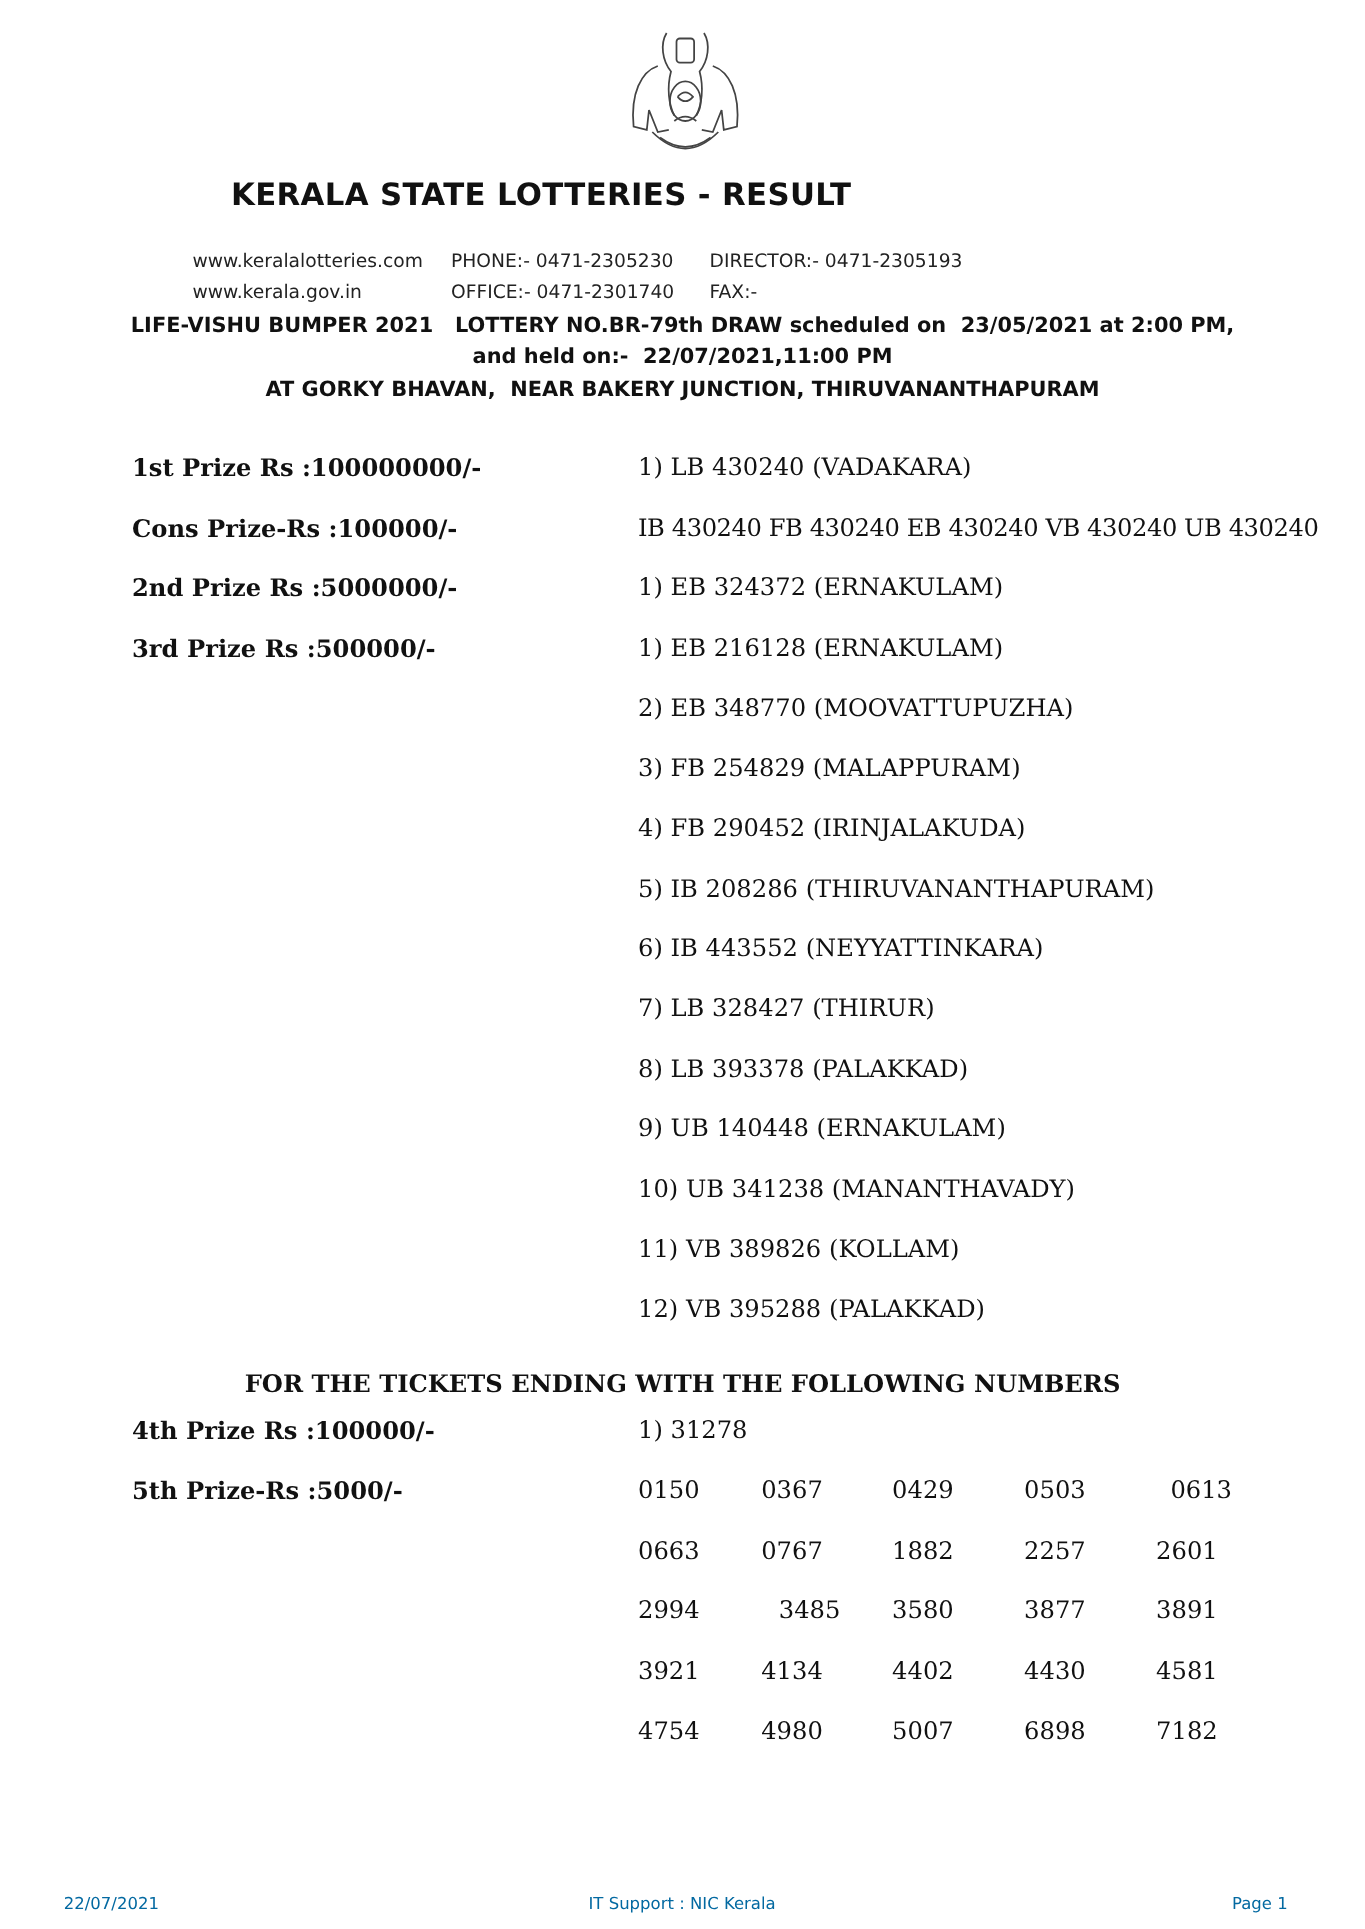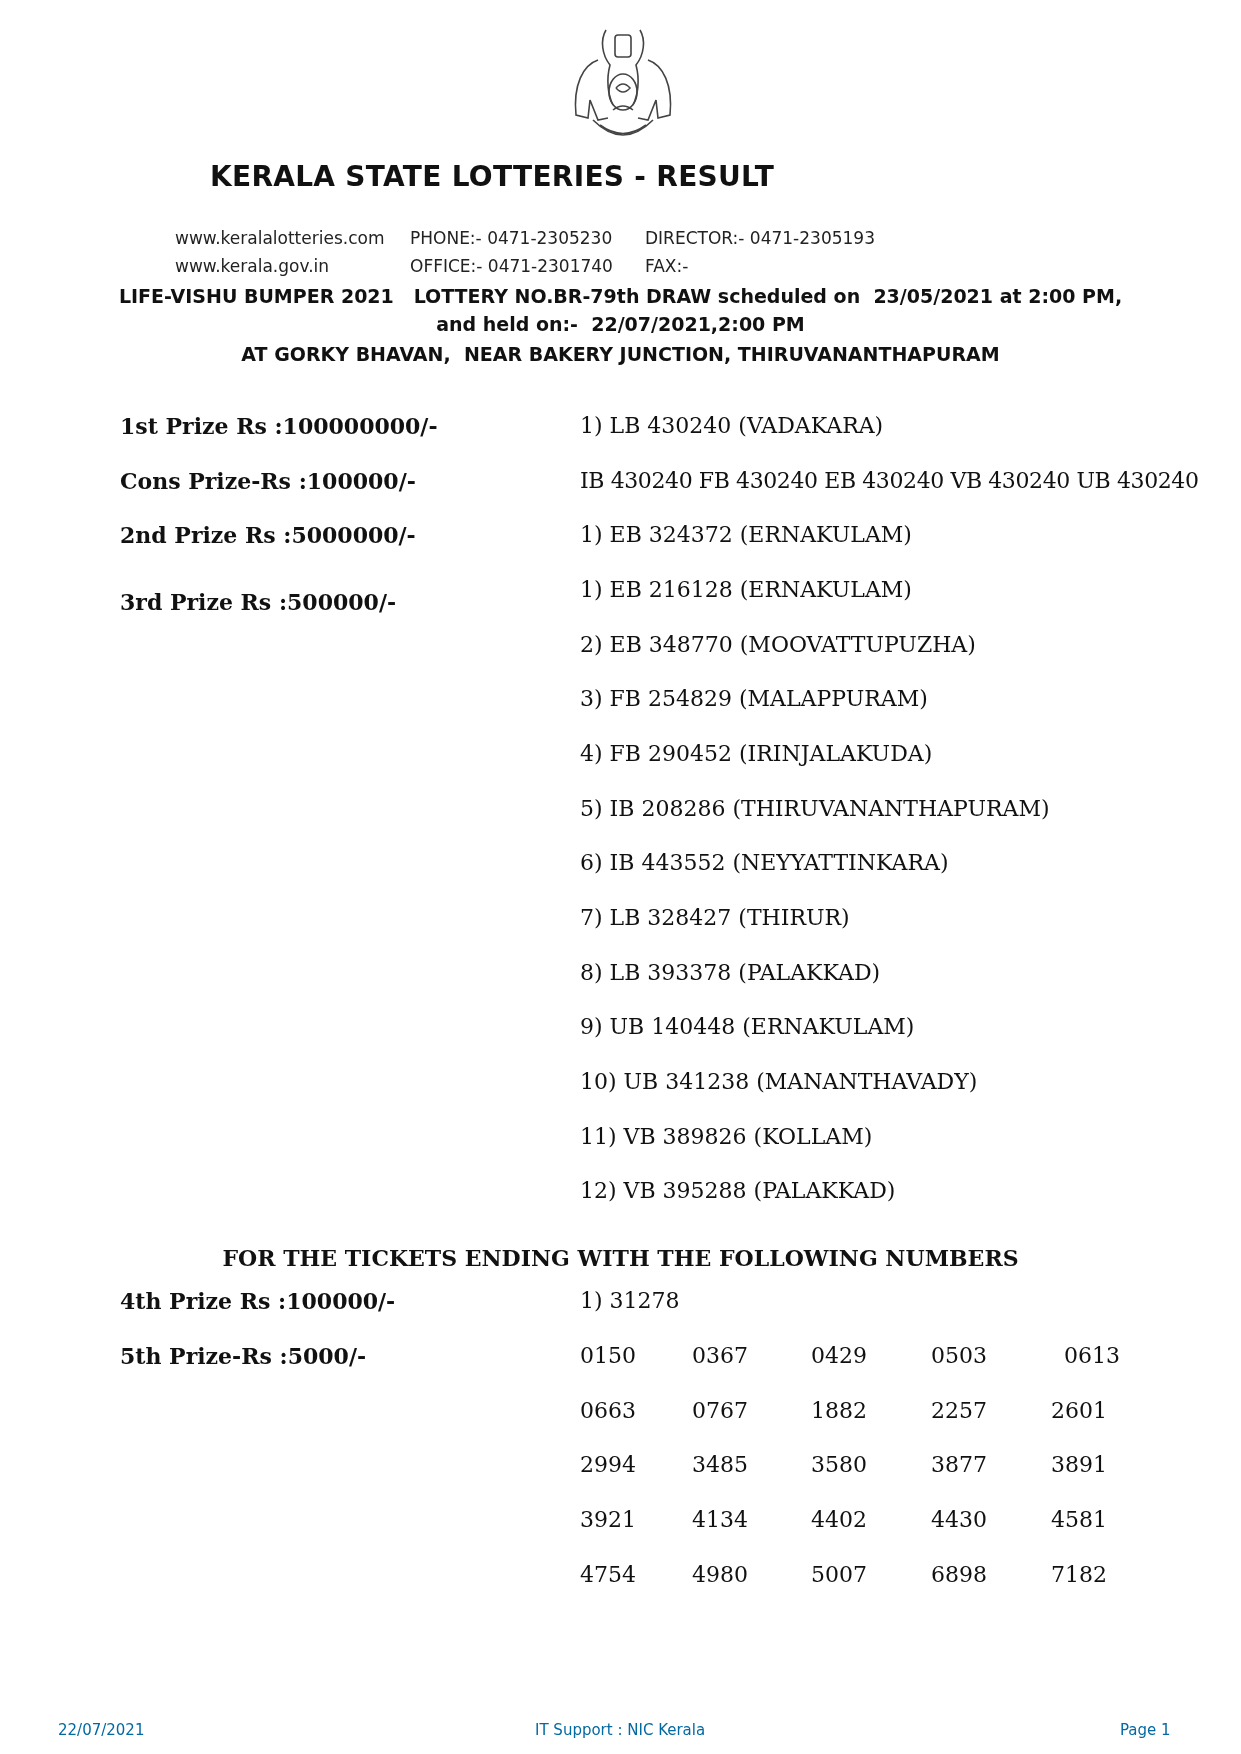--- a/index.html
+++ b/index.html
@@ -42,33 +42,33 @@
 <div class="title">KERALA STATE LOTTERIES - RESULT</div>
 
 <div class="contact" style="left:175px; top:228px;">www.keralalotteries.com</div>
 <div class="contact" style="left:410px; top:228px;">PHONE:- 0471-2305230</div>
 <div class="contact" style="left:645px; top:228px;">DIRECTOR:- 0471-2305193</div>
 <div class="contact" style="left:175px; top:256px;">www.kerala.gov.in</div>
 <div class="contact" style="left:410px; top:256px;">OFFICE:- 0471-2301740</div>
 <div class="contact" style="left:645px; top:256px;">FAX:-</div>
 
 <div class="drawline" style="top:285px;">LIFE-VISHU BUMPER 2021   LOTTERY NO.BR-79th DRAW scheduled on  23/05/2021 at 2:00 PM,</div>
-<div class="drawline" style="top:313px;">and held on:-  22/07/2021,2:00 PM</div>
+<div class="drawline" style="top:313px;">and held on:-  22/07/2021,11:00 PM</div>
 <div class="venue" style="top:343px;">AT GORKY BHAVAN,  NEAR BAKERY JUNCTION, THIRUVANANTHAPURAM</div>
 
 <div class="prize-label" style="top:413px;">1st Prize Rs :100000000/-</div>
 <div class="result" style="top:413px;">1) LB 430240 (VADAKARA)</div>
 
 <div class="prize-label" style="top:468px;">Cons Prize-Rs :100000/-</div>
 <div class="result" style="top:468px; letter-spacing:-0.4px;">IB 430240 FB 430240 EB 430240 VB 430240 UB 430240</div>
 
 <div class="prize-label" style="top:522px;">2nd Prize Rs :5000000/-</div>
 <div class="result" style="top:522px;">1) EB 324372 (ERNAKULAM)</div>
 
-<div class="prize-label" style="top:577px;margin-top:12px;">3rd Prize Rs :500000/-</div>
+<div class="prize-label" style="top:577px;">3rd Prize Rs :500000/-</div>
 <div class="result" style="top:577px;">1) EB 216128 (ERNAKULAM)</div>
 <div class="result" style="top:632px;">2) EB 348770 (MOOVATTUPUZHA)</div>
 <div class="result" style="top:686px;">3) FB 254829 (MALAPPURAM)</div>
 <div class="result" style="top:741px;">4) FB 290452 (IRINJALAKUDA)</div>
 <div class="result" style="top:796px;">5) IB 208286 (THIRUVANANTHAPURAM)</div>
 <div class="result" style="top:850px;">6) IB 443552 (NEYYATTINKARA)</div>
 <div class="result" style="top:905px;">7) LB 328427 (THIRUR)</div>
 <div class="result" style="top:960px;">8) LB 393378 (PALAKKAD)</div>
 <div class="result" style="top:1014px;">9) UB 140448 (ERNAKULAM)</div>
 <div class="result" style="top:1069px;">10) UB 341238 (MANANTHAVADY)</div>
@@ -92,21 +92,21 @@
   </div>
   <div class="grid-row" style="top:55px;">
     <span class="grid-cell" style="left:0px;">0663</span>
     <span class="grid-cell" style="left:112px;">0767</span>
     <span class="grid-cell" style="left:231px;">1882</span>
     <span class="grid-cell" style="left:351px;">2257</span>
     <span class="grid-cell" style="left:471px;">2601</span>
   </div>
   <div class="grid-row" style="top:109px;">
     <span class="grid-cell" style="left:0px;">2994</span>
-    <span class="grid-cell" style="left:112px;">3485</span>
+    <span class="grid-cell" style="left:128px;">3485</span>
     <span class="grid-cell" style="left:231px;">3580</span>
     <span class="grid-cell" style="left:351px;">3877</span>
     <span class="grid-cell" style="left:471px;">3891</span>
   </div>
   <div class="grid-row" style="top:164px;">
     <span class="grid-cell" style="left:0px;">3921</span>
     <span class="grid-cell" style="left:112px;">4134</span>
     <span class="grid-cell" style="left:231px;">4402</span>
     <span class="grid-cell" style="left:351px;">4430</span>
     <span class="grid-cell" style="left:471px;">4581</span>

